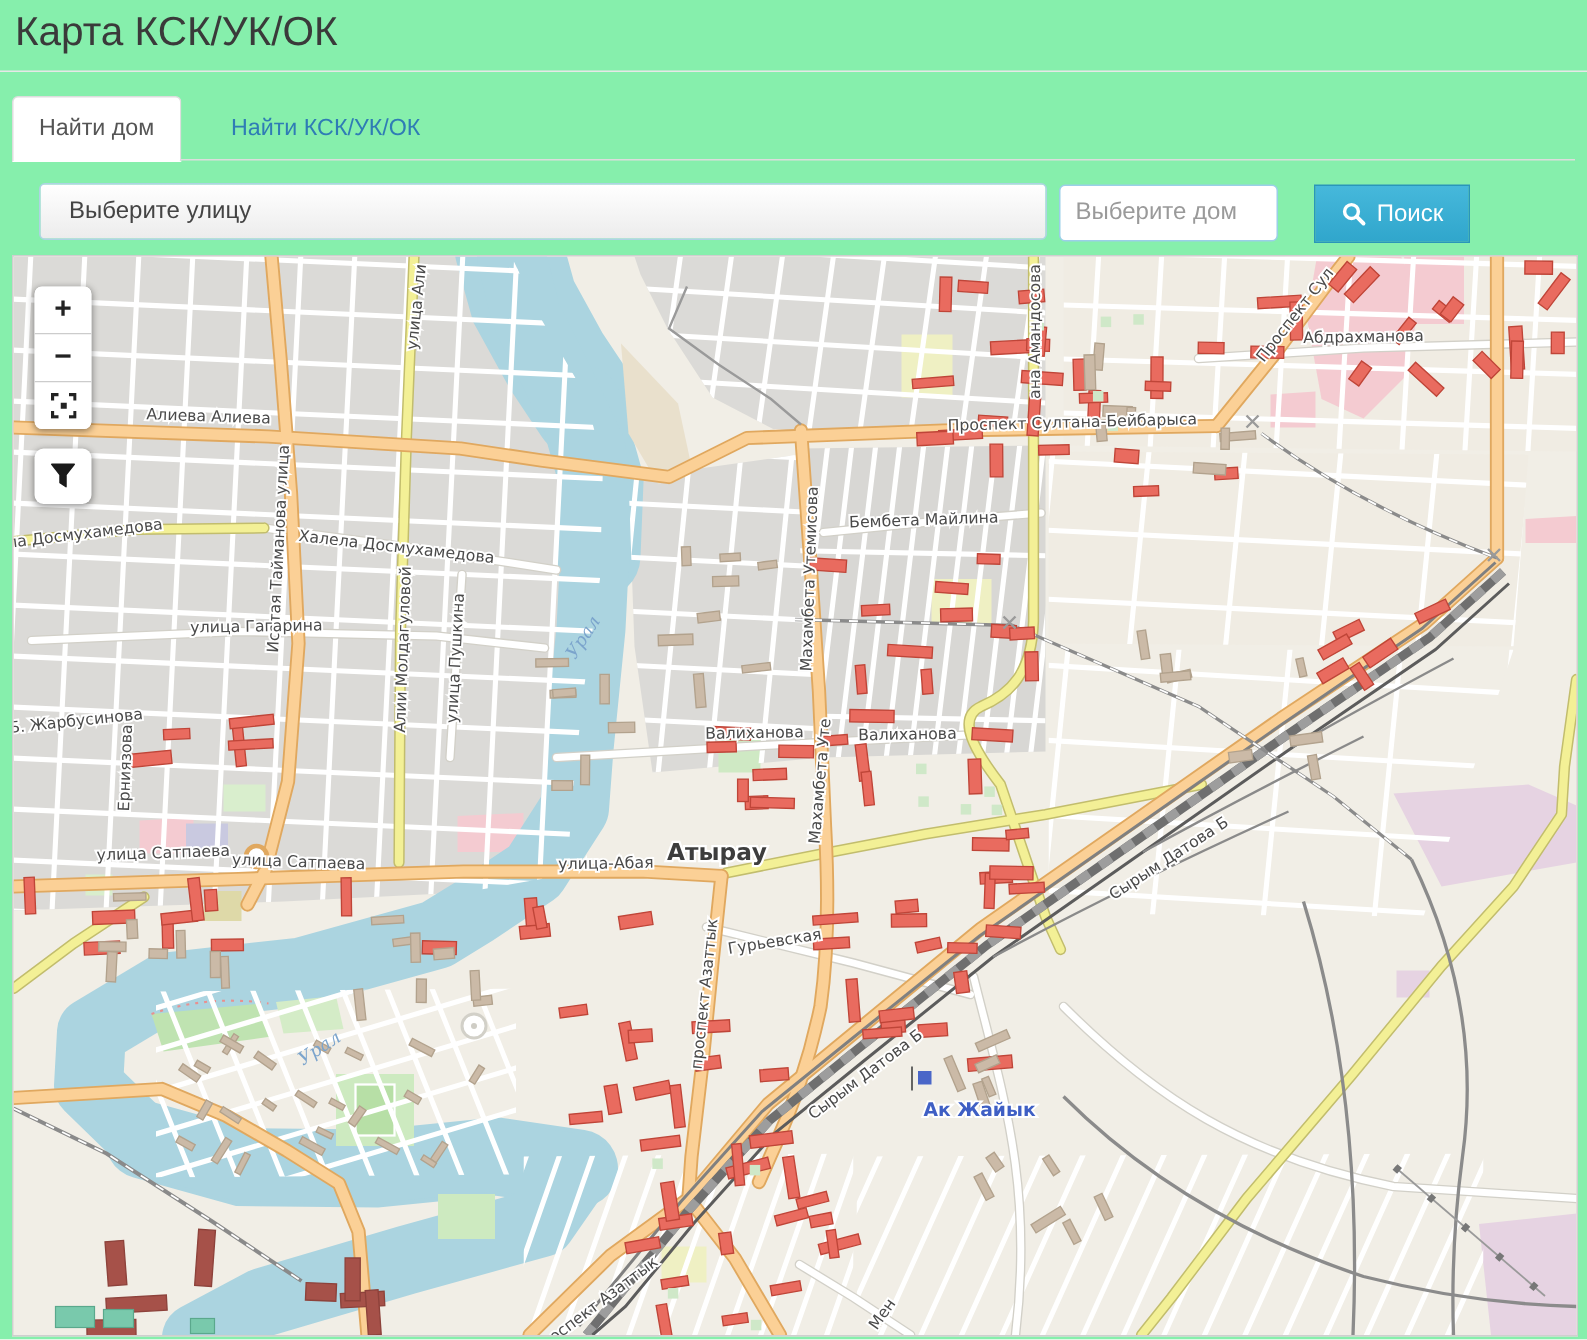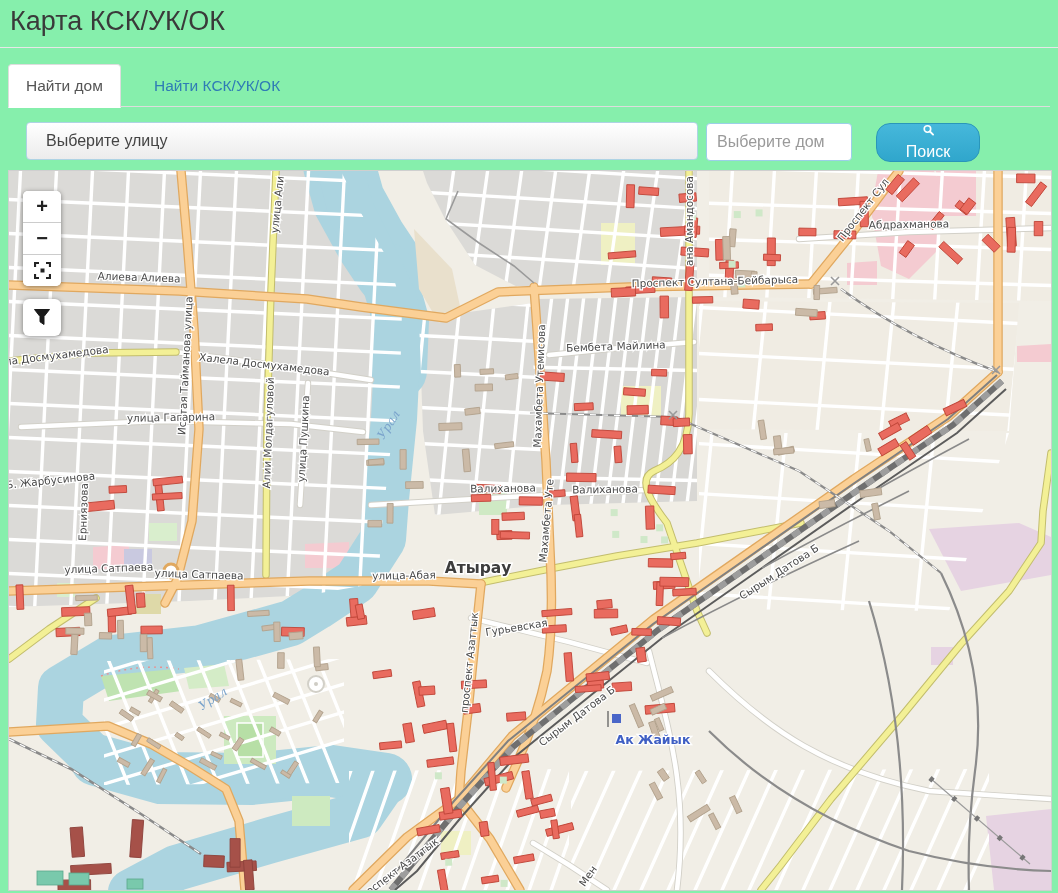--- a/index.html
+++ b/index.html
@@ -13,22 +13,22 @@
   .tab.active{background:#fff;border:1px solid #ddd;border-bottom:1px solid #fff;border-radius:4px 4px 0 0;color:#555;left:0;}
   .tab.inactive{left:128px;color:#2f7cb5;border:1px solid transparent;}
   
   #street-select{position:absolute;left:8px;top:122px;width:672px;height:38px;box-sizing:border-box;
      border:1px solid #aed3e4;border-radius:4px;background:linear-gradient(#ffffff,#ececec);
      font-size:16px;color:#444;line-height:36px;padding-left:19px;cursor:pointer;margin-left:18px;}
   #house-input{position:absolute;left:706px;top:123px;width:146px;height:38px;box-sizing:border-box;
      border:1px solid #9bcfe8;border-radius:4px;font-size:16px;color:#555;padding:10px 10px;outline:none;}
   #house-input::placeholder{color:#9a9a9a;}
   #search-btn{position:absolute;left:876px;top:123px;width:104px;height:39px;box-sizing:border-box;
-     background:linear-gradient(#46b8db,#30a6cc);border:1px solid #2a96ba;border-radius:14px;
-     color:#fff;font-size:16px;display:flex;align-items:center;justify-content:center;gap:7px;cursor:pointer;flex-direction:column;}
+     background:linear-gradient(#46b8db,#30a6cc);border:1px solid #2a96ba;border-radius:0;
+     color:#fff;font-size:16px;display:flex;align-items:center;justify-content:center;gap:7px;cursor:pointer;}
   
   #map{position:absolute;left:8px;top:170px;width:1042px;height:719px;border:1px solid #cfcfcf;background:#f1eee6;overflow:hidden;}
   #mapsvg{position:absolute;left:0;top:0;}
   #zoomstack{position:absolute;left:14px;top:20px;width:38px;background:#fff;border-radius:5px;
      box-shadow:0 1px 5px rgba(0,0,0,.45);overflow:hidden;z-index:5;}
   .zbtn{width:38px;height:31px;display:flex;align-items:center;justify-content:center;
      font-size:20px;font-weight:bold;color:#222;border-bottom:1px solid #ccc;cursor:pointer;background:#fff;}
   .zbtn:last-child{border-bottom:none;}
   #filter-btn{position:absolute;left:14px;top:128px;width:38px;height:37px;background:#fff;border-radius:6px;
      box-shadow:0 1px 5px rgba(0,0,0,.45);display:flex;align-items:center;justify-content:center;cursor:pointer;z-index:5;}

